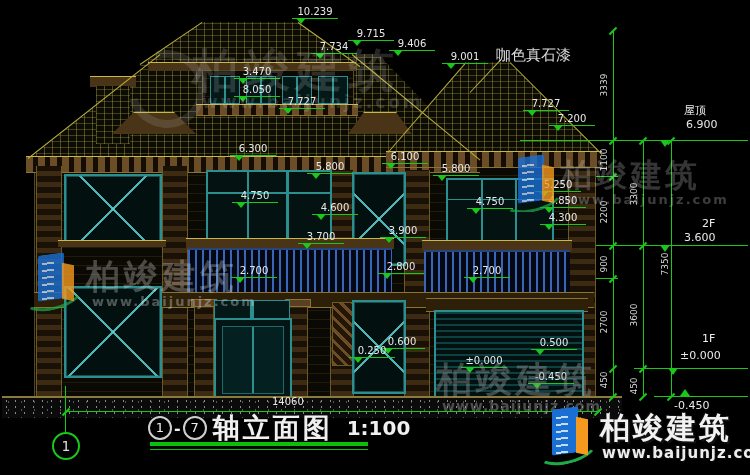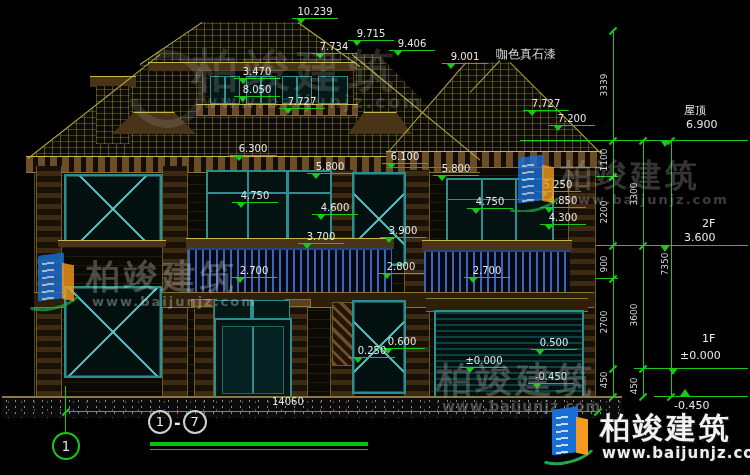--- a/index.html
+++ b/index.html
@@ -18,21 +18,21 @@
   
   .lvl{position:absolute;width:46px;height:12px;line-height:12px;font-size:10px;color:#e8e8e8;
        text-align:center;border-bottom:1px solid #19c819;white-space:nowrap;}
   .lvl::after{content:'';position:absolute;left:4px;top:12px;width:0;height:0;
        border:5px solid transparent;border-top:6px solid #19c819;border-bottom:none;}
   .vdim{position:absolute;width:40px;height:12px;font-size:9px;color:#d8d8d8;text-align:center;
        transform:rotate(-90deg);white-space:nowrap;}
   .rl-name{position:absolute;font-size:11px;color:#efefef;white-space:nowrap;}
   .rl-val{position:absolute;font-size:11px;color:#e8e8e8;white-space:nowrap;}
   .plain{position:absolute;font-size:10px;color:#e8e8e8;white-space:nowrap;}
-  .note{position:absolute;font-size:12px;color:#ddd;white-space:nowrap;}
+  .note{position:absolute;font-size:15px;color:#ddd;white-space:nowrap;}
 
   
   .wall{position:absolute;background-color:#0b0903;border:1px solid #55481e;
         background-image:repeating-linear-gradient(0deg,rgba(140,120,50,.16) 0 1px,transparent 1px 9px);}
   .roof{position:absolute;background-color:#0c0b04;
         background-image:repeating-linear-gradient(90deg,rgba(190,180,70,.38) 0 1px,transparent 1px 8px),
                          repeating-linear-gradient(0deg,rgba(190,180,70,.30) 0 1px,transparent 1px 6px);}
   .eaves{position:absolute;background-color:#241708;border-top:1px solid #c8b84a;border-bottom:1px solid #8a7434;
         background-image:repeating-linear-gradient(90deg,#6b4d28 0 7px,#150d04 7px 12px);}
   .cap{position:absolute;background:#4a3418;border-top:1px solid #c8b84a;}
@@ -242,20 +242,22 @@
       <div class="tick" style="left: 666px; top: 140px;"></div>
       <div class="tick" style="left: 666px; top: 396px;"></div>
       <div class="tick" style="left: 61px; top: 411px;"></div>
       <div class="tick" style="left: 593px; top: 411px;"></div>
     </div>
 
   <div class="titlebar" style="left:148px;top:410px;">
     <span class="circ">1</span>
     <span class="t-dash">-</span>
     <span class="circ">7</span>
+    <span class="t-name">轴立面图</span>
+    <span class="t-scale">1:100</span>
   </div>
   <div class="abs" style="left:150px;top:442px;width:218px;height:4px;background:#0ac00a;"></div>
   <div class="abs" style="left:150px;top:449px;width:218px;height:1px;background:#0ac00a;"></div>
 
   <div class="wm" style="left:128px;top:42px;width:420px;height:80px;">
     <span class="swirl" style="left:0;top:8px;"></span>
     <span class="wm-brand" style="left:64px;top:-2px;font-size:46px;letter-spacing:6px;color:rgba(235,235,235,.16);">柏竣建筑</span>
     <span class="wm-url" style="left:74px;top:50px;font-size:17px;letter-spacing:3px;color:rgba(235,235,235,.16);">www.baijunjz.com</span>
   </div>
 

